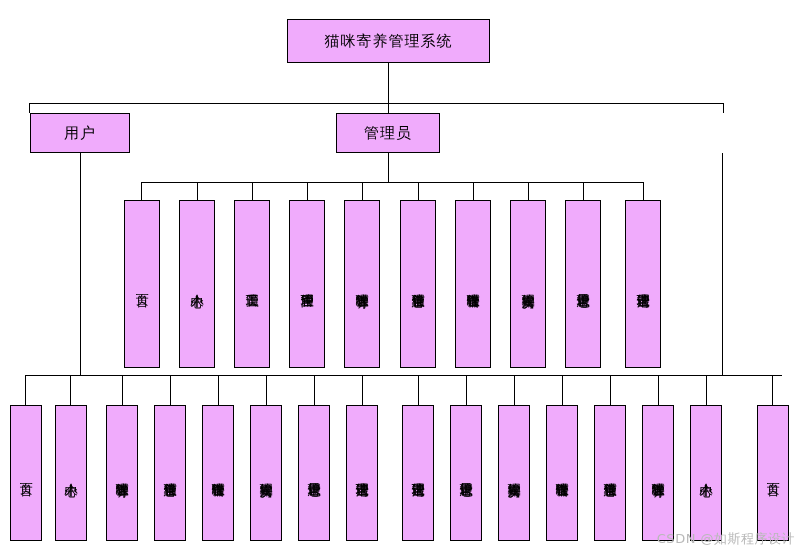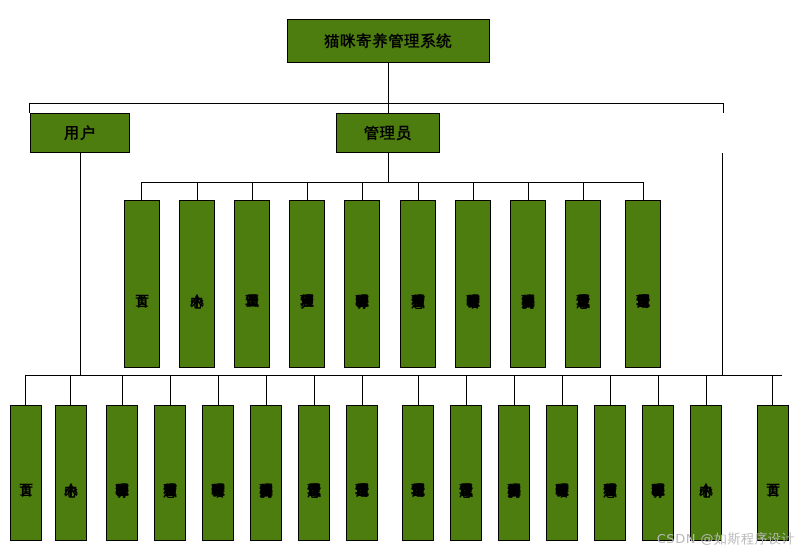--- a/index.html
+++ b/index.html
@@ -3,24 +3,23 @@
 <meta charset="utf-8">
 <style>
   html,body{margin:0;padding:0;}
   body{
     width:803px;height:552px;background:#ffffff;
     font-family:"DejaVu Sans","Liberation Sans",sans-serif;
     position:relative;overflow:hidden;
   }
   #diagram{position:absolute;left:0;top:0;width:803px;height:552px;}
   .node{
-    position:absolute;border:1px solid #000000;background:#4d7c0f;
+    position:absolute;border:1px solid #000000;background:#f0abfc;
     box-sizing:border-box;display:flex;align-items:center;justify-content:center;
     color:#000000;
-    font-weight:bold;
   }
   .node.h{ font-size:15px; letter-spacing:1px; }
   .node.v{
     writing-mode:vertical-rl; text-orientation:upright;
     font-size:13px; line-height:1.18; letter-spacing:0px;
     padding:6px 0;
   }
   .line{position:absolute;background:#000000;}
   .hline{height:1px;}
   .vline{width:1px;}

